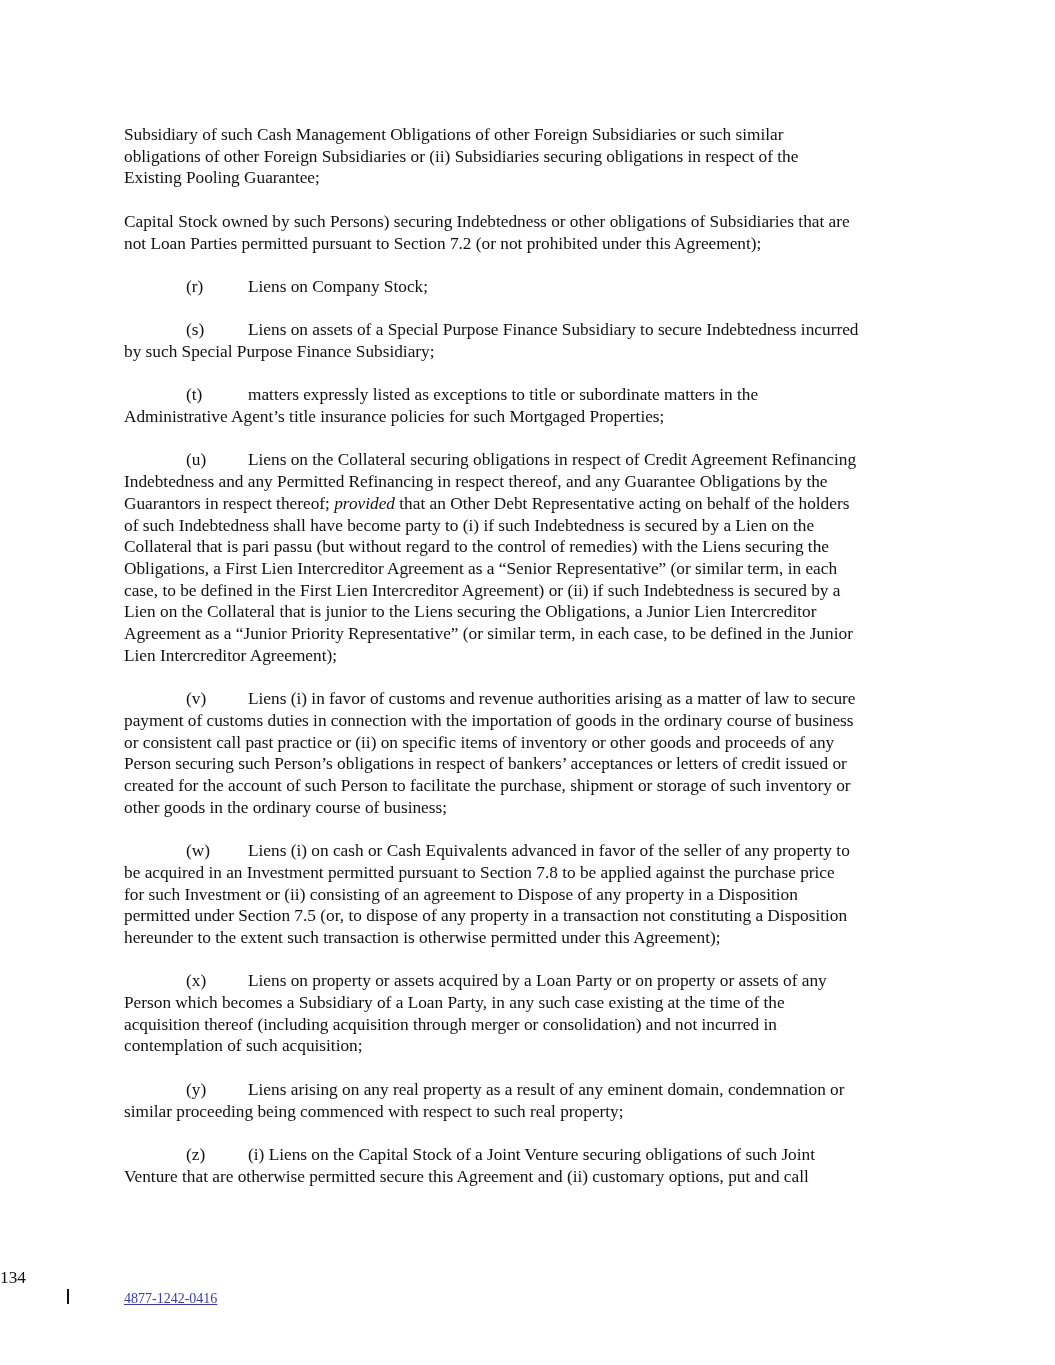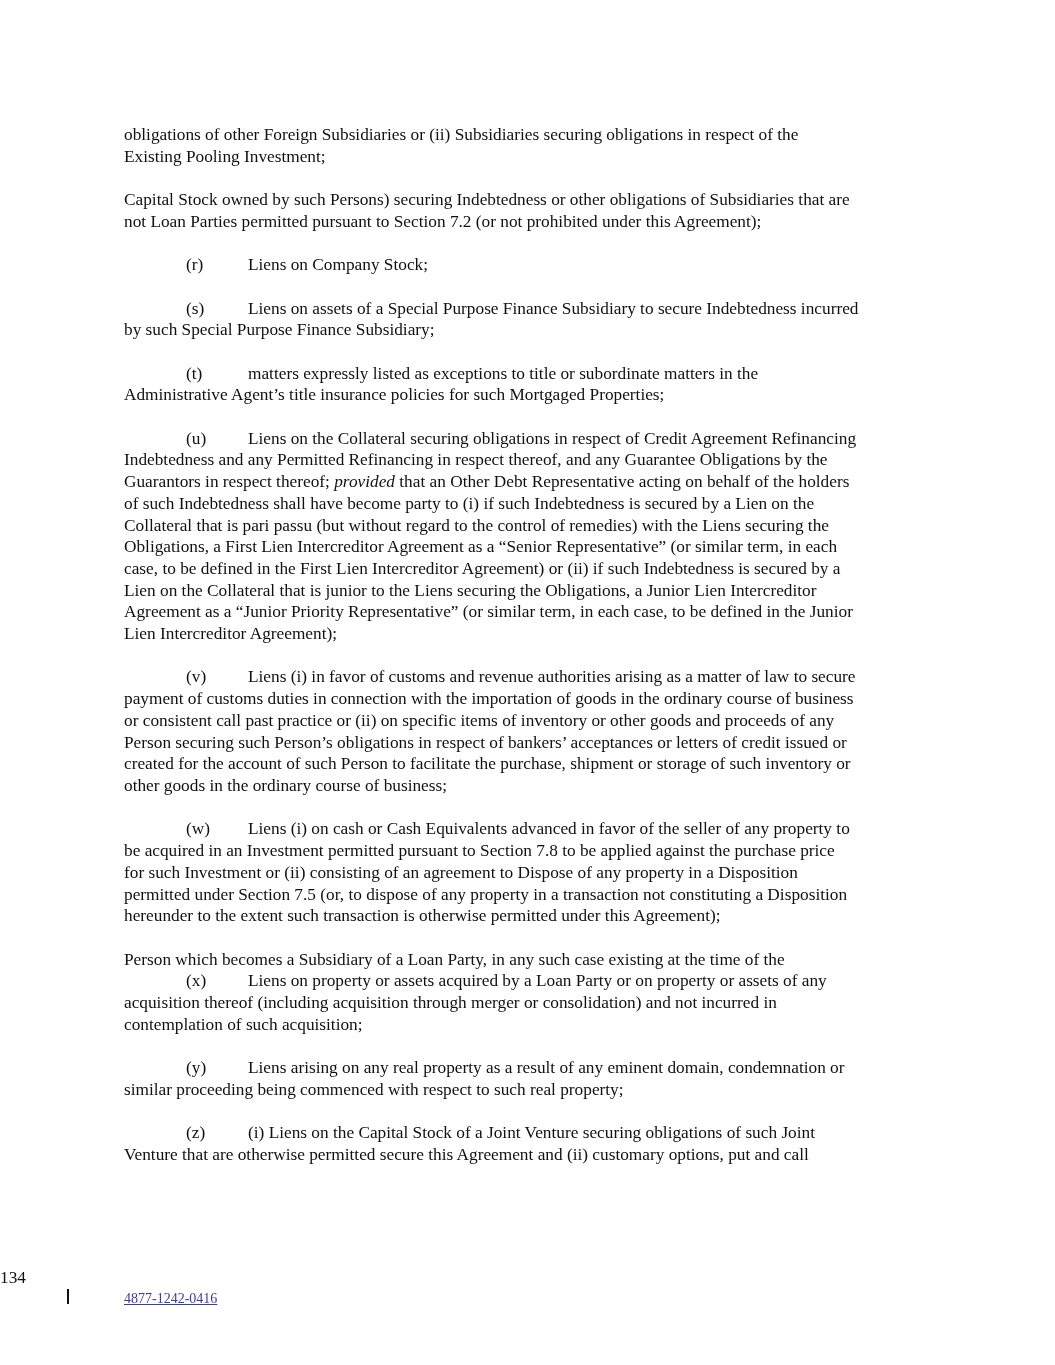--- a/index.html
+++ b/index.html
@@ -16,22 +16,23 @@
                  font-size: 17.3px; }
   .doc-id { position: absolute; left: 124px; top: 1291px; font-size: 14px; color: #3a3aa8;
             text-decoration: underline; }
   .change-bar { position: absolute; left: 67px; top: 1289px; width: 2px; height: 15px; background: #111; }
 </style>
 </head>
 <body>
 
 <div class="page-body">
   <div class="para first" id="cont">
+      <span class="line">Subsidiary of such Cash Management Obligations of other Foreign Subsidiaries or such similar</span>
       <span class="line">obligations of other Foreign Subsidiaries or (ii) Subsidiaries securing obligations in respect of the</span>
-      <span class="line">Existing Pooling Investment;</span>
+      <span class="line">Existing Pooling Guarantee;</span>
     </div>
   <div id="clauses">
       <div class="para">
         <span class="line">Capital Stock owned by such Persons) securing Indebtedness or other obligations of Subsidiaries that are</span>
         <span class="line">not Loan Parties permitted pursuant to Section 7.2 (or not prohibited under this Agreement);</span>
       </div>
       <div class="para">
         <span class="line"><span class="lbl">(r)</span>Liens on Company Stock;</span>
       </div>
       <div class="para">
@@ -63,22 +64,22 @@
         <span class="line">other goods in the ordinary course of business;</span>
       </div>
       <div class="para">
         <span class="line"><span class="lbl">(w)</span>Liens (i) on cash or Cash Equivalents advanced in favor of the seller of any property to</span>
         <span class="line">be acquired in an Investment permitted pursuant to Section 7.8 to be applied against the purchase price</span>
         <span class="line">for such Investment or (ii) consisting of an agreement to Dispose of any property in a Disposition</span>
         <span class="line">permitted under Section 7.5 (or, to dispose of any property in a transaction not constituting a Disposition</span>
         <span class="line">hereunder to the extent such transaction is otherwise permitted under this Agreement);</span>
       </div>
       <div class="para">
+        <span class="line"><span class="lbl">(x)</span>Liens on property or assets acquired by a Loan Party or on property or assets of any</span>
         <span class="line">Person which becomes a Subsidiary of a Loan Party, in any such case existing at the time of the</span>
-        <span class="line"><span class="lbl">(x)</span>Liens on property or assets acquired by a Loan Party or on property or assets of any</span>
         <span class="line">acquisition thereof (including acquisition through merger or consolidation) and not incurred in</span>
         <span class="line">contemplation of such acquisition;</span>
       </div>
       <div class="para">
         <span class="line"><span class="lbl">(y)</span>Liens arising on any real property as a result of any eminent domain, condemnation or</span>
         <span class="line">similar proceeding being commenced with respect to such real property;</span>
       </div>
       <div class="para">
         <span class="line"><span class="lbl">(z)</span>(i) Liens on the Capital Stock of a Joint Venture securing obligations of such Joint</span>
         <span class="line">Venture that are otherwise permitted secure this Agreement and (ii) customary options, put and call</span>

